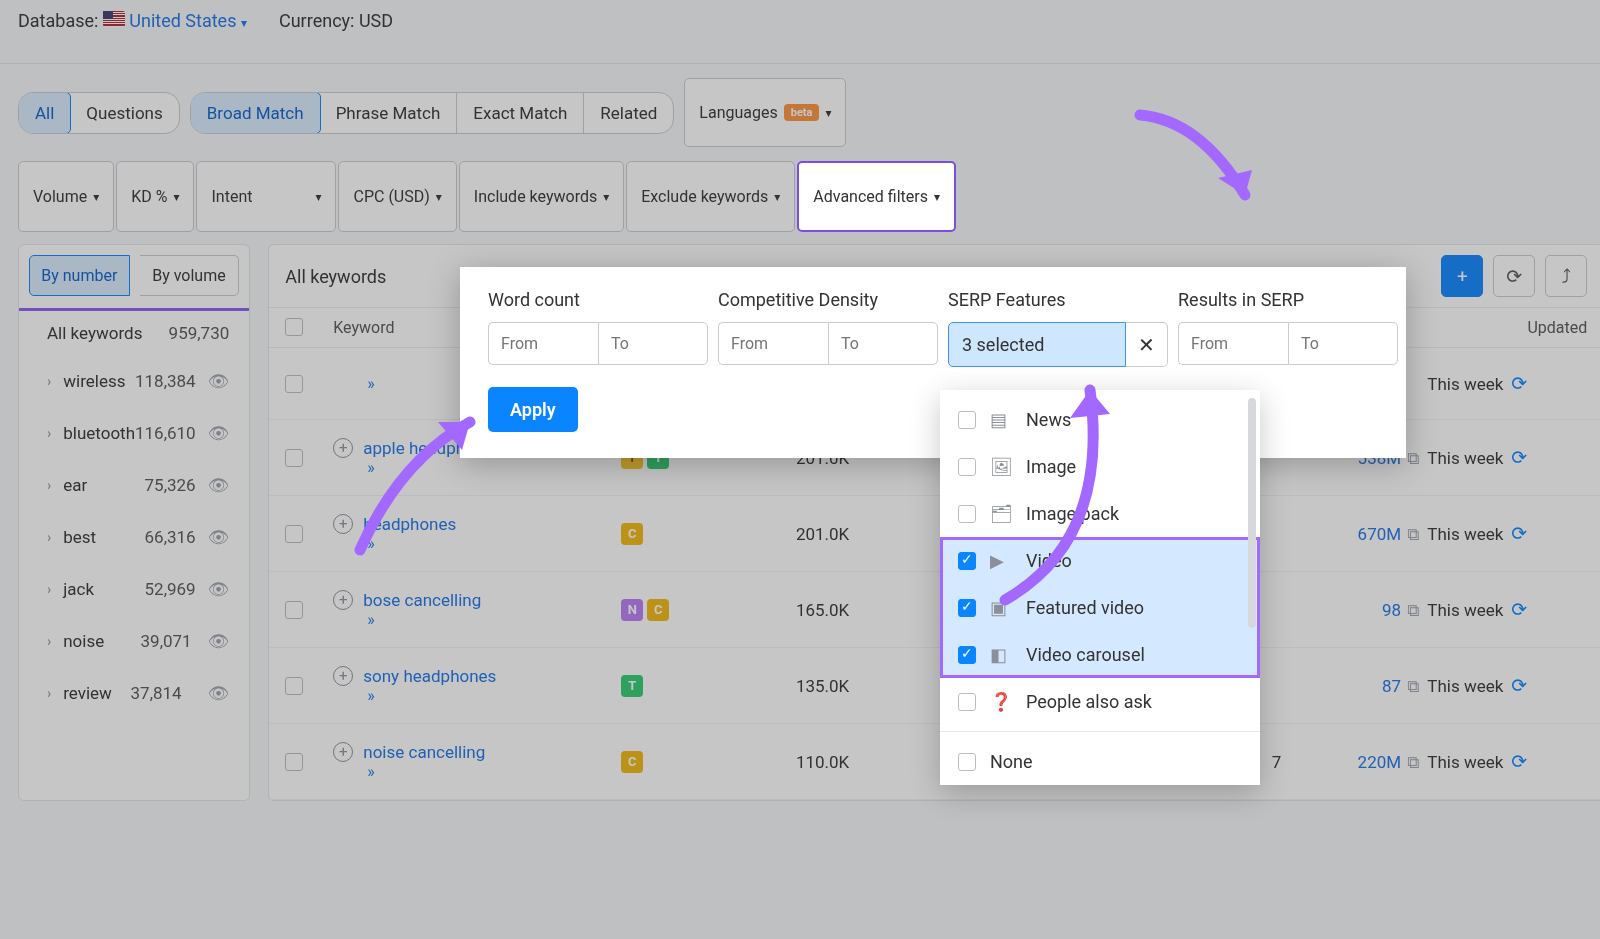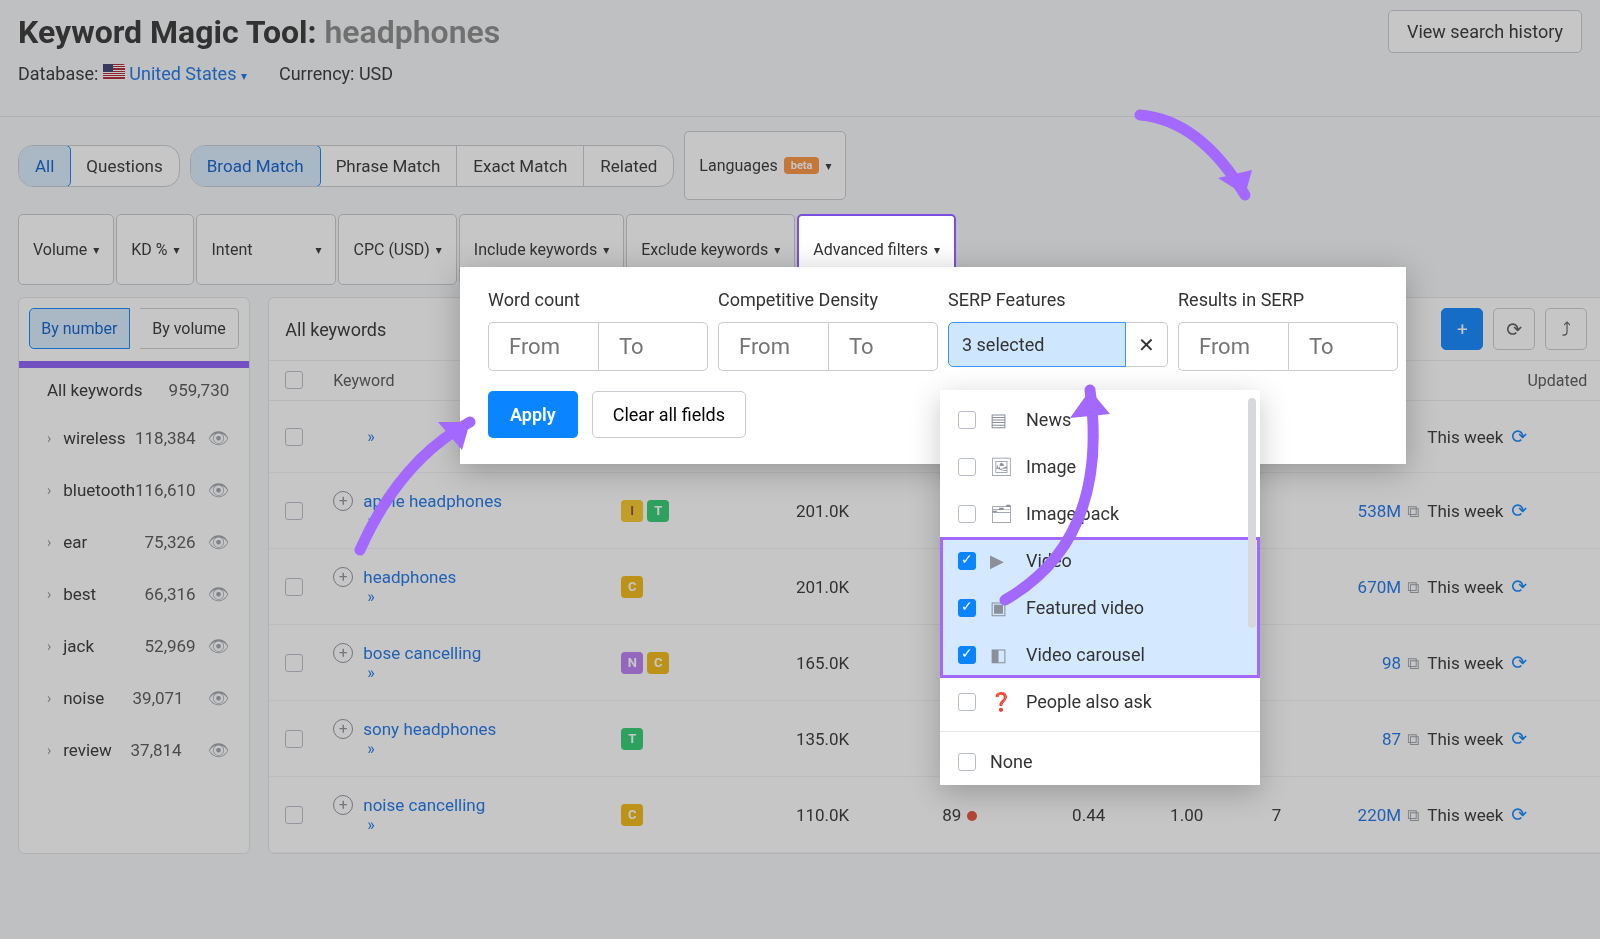--- a/index.html
+++ b/index.html
@@ -20,21 +20,21 @@
 .segmented{display:flex;border:1px solid #c8cbd0;border-radius:15px;overflow:hidden;background:#fff}
 .segmented .seg{padding:10px 16px;border-right:1px solid #c8cbd0;font-size:17px;cursor:pointer}
 .segmented .seg:last-child{border-right:none}
 .segmented .seg.active{background:#d8ecff;color:#0a5ecb;border:1.8px solid #0a84ff;border-radius:5px;margin:-1px}
 .badge-beta{background:#fb923c;color:#fff;font-size:11px;padding:2px 7px;border-radius:4px;font-weight:700}
 .chev{font-size:12px}
 .filter-row{display:flex;gap:2px;margin:12px 0}
 .advanced{position:relative;z-index:10;background:#fff;border:2px solid #7a4fe0}
 .body-row{display:flex;gap:18px;margin-top:10px}
 .sidebar{width:316px;background:#fff;border:1px solid #e1e3e6;border-radius:6px;padding:10px 0}
-.sidebar-top{display:flex;gap:10px;padding:0 10px 12px;border-bottom:7px solid #8b5cf6}
+.sidebar-top{display:flex;gap:10px;padding:0 10px 12px;border-bottom:3px solid #8b5cf6}
 .sidebar-top .seg{flex:1;text-align:center;padding:10px 8px;border:1px solid #c8cbd0;font-size:16px;cursor:pointer}
 .sidebar-top .seg:first-child{border-radius:5px 0 0 5px}
 .sidebar-top .seg:last-child{border-radius:0 5px 5px 0;border-left:none}
 .sidebar-top .seg.active{background:#d8ecff;color:#0a5ecb;border-color:#0a84ff}
 .side-item{display:flex;align-items:center;justify-content:space-between;padding:16px 20px 16px 28px;font-size:17px;cursor:pointer}
 .side-item .left{display:flex;align-items:center;gap:12px}
 .caret{color:#8a8f99;font-size:14px}
 .eye{color:#9aa0ab;font-size:17px}
 .side-head{display:flex;justify-content:space-between;padding:12px 20px 12px 28px;font-size:17px;color:#333}
 .side-count{color:#555}
@@ -57,21 +57,21 @@
 .res-cell{color:#1a73e8}
 .upd-cell{display:flex;align-items:center;gap:8px;color:#333}
 .refresh{color:#0a84ff;font-size:19px}
 .serp-ico{color:#9aa0ab;font-size:17px;margin-left:6px}
 
 
 .modal{position:absolute;left:460px;top:267px;width:946px;background:#fff;box-shadow:0 6px 30px rgba(0,0,0,0.25);z-index:20;padding:22px 28px 26px}
 .modal-grid{display:grid;grid-template-columns:220px 220px 220px 220px;gap:10px;align-items:start}
 .modal .lab{font-size:18px;color:#333;margin-bottom:12px}
 .range{display:flex}
-.range input{width:50%;border:1px solid #c8cbd0;padding:11px 20px;font-size:22px}
+.range input{width:50%;border:1px solid #c8cbd0;padding:11px 12px;font-size:16px}
 .range input:first-child{border-radius:5px 0 0 5px;border-right:none}
 .range input:last-child{border-radius:0 5px 5px 0}
 .serp-sel{display:flex}
 .serp-sel .seltxt{flex:1;background:#cfe6ff;border:1.6px solid #3b93f5;border-radius:5px 0 0 5px;padding:11px 13px;font-size:18px}
 .serp-sel .clearx{width:42px;border:1px solid #c8cbd0;border-left:none;border-radius:0 5px 5px 0;display:flex;align-items:center;justify-content:center;font-size:20px;cursor:pointer}
 .modal-actions{display:flex;gap:14px;margin-top:20px}
 .btn-primary{background:#0a84ff;color:#fff;border:none;border-radius:5px;padding:12px 22px;font-size:18px;font-weight:600;cursor:pointer}
 .btn-secondary{background:#fff;border:1px solid #c8cbd0;border-radius:5px;padding:12px 20px;font-size:18px;cursor:pointer}
 
 .dropdown{position:absolute;left:940px;top:390px;width:320px;background:#fff;box-shadow:0 8px 28px rgba(0,0,0,0.22);z-index:25;padding-top:6px}
@@ -85,27 +85,20 @@
 .dd-sep{border-top:1px solid #e4e6ea;margin:6px 0}
 .dd-scroll{position:absolute;right:4px;top:8px;width:8px;height:230px;background:#d6d8dc;border-radius:4px}
 
 
 .arrow{position:absolute;z-index:30;pointer-events:none}
 </style>
 </head>
 <body>
 
 <div class="page">
-  <div class="header-row">
-    <div class="title">
-      <span>Keyword Magic Tool:</span>
-      <span class="kw">headphones</span>
-    </div>
-    <button class="btn history-btn">View search history</button>
-  </div>
   <div class="subhead">
     <div>
       <span>Database:</span>
       <span class="flag"></span>
       <span class="link">United States</span>
       <span class="chev link">▾</span>
     </div>
     <div>
       <span>Currency:</span>
       <span>USD</span>
@@ -221,21 +214,21 @@
             <div style="display:flex;gap:12px;align-items:center">
               <span class="side-count">52,969</span>
               <span class="eye">👁</span>
             </div>
           </div>
           <div class="side-item">
             <div class="left">
               <span class="caret">›</span>
               <span>noise</span>
             </div>
-            <div style="display:flex;gap:24px;align-items:flex-start">
+            <div style="display:flex;gap:16px;align-items:flex-start">
               <span class="side-count">39,071</span>
               <span class="eye">👁</span>
             </div>
           </div>
           <div class="side-item">
             <div class="left">
               <span class="caret">›</span>
               <span>review</span>
             </div>
             <div style="display:flex;gap:26px;align-items:center">
@@ -426,21 +419,20 @@
     <div>
       <div class="lab">Results in SERP</div>
       <div class="range">
         <input placeholder="From" style="">
         <input placeholder="To" style="">
       </div>
     </div>
   </div>
   <div class="modal-actions">
     <button class="btn-primary">Apply</button>
-    <button class="btn-secondary">Clear all fields</button>
   </div>
 </div>
 
 <div class="dropdown">
   <div class="dd-item">
       <span class="cb"></span>
       <span class="dd-ico">▤</span>
       <span>News</span>
     </div>
   <div class="dd-item">

